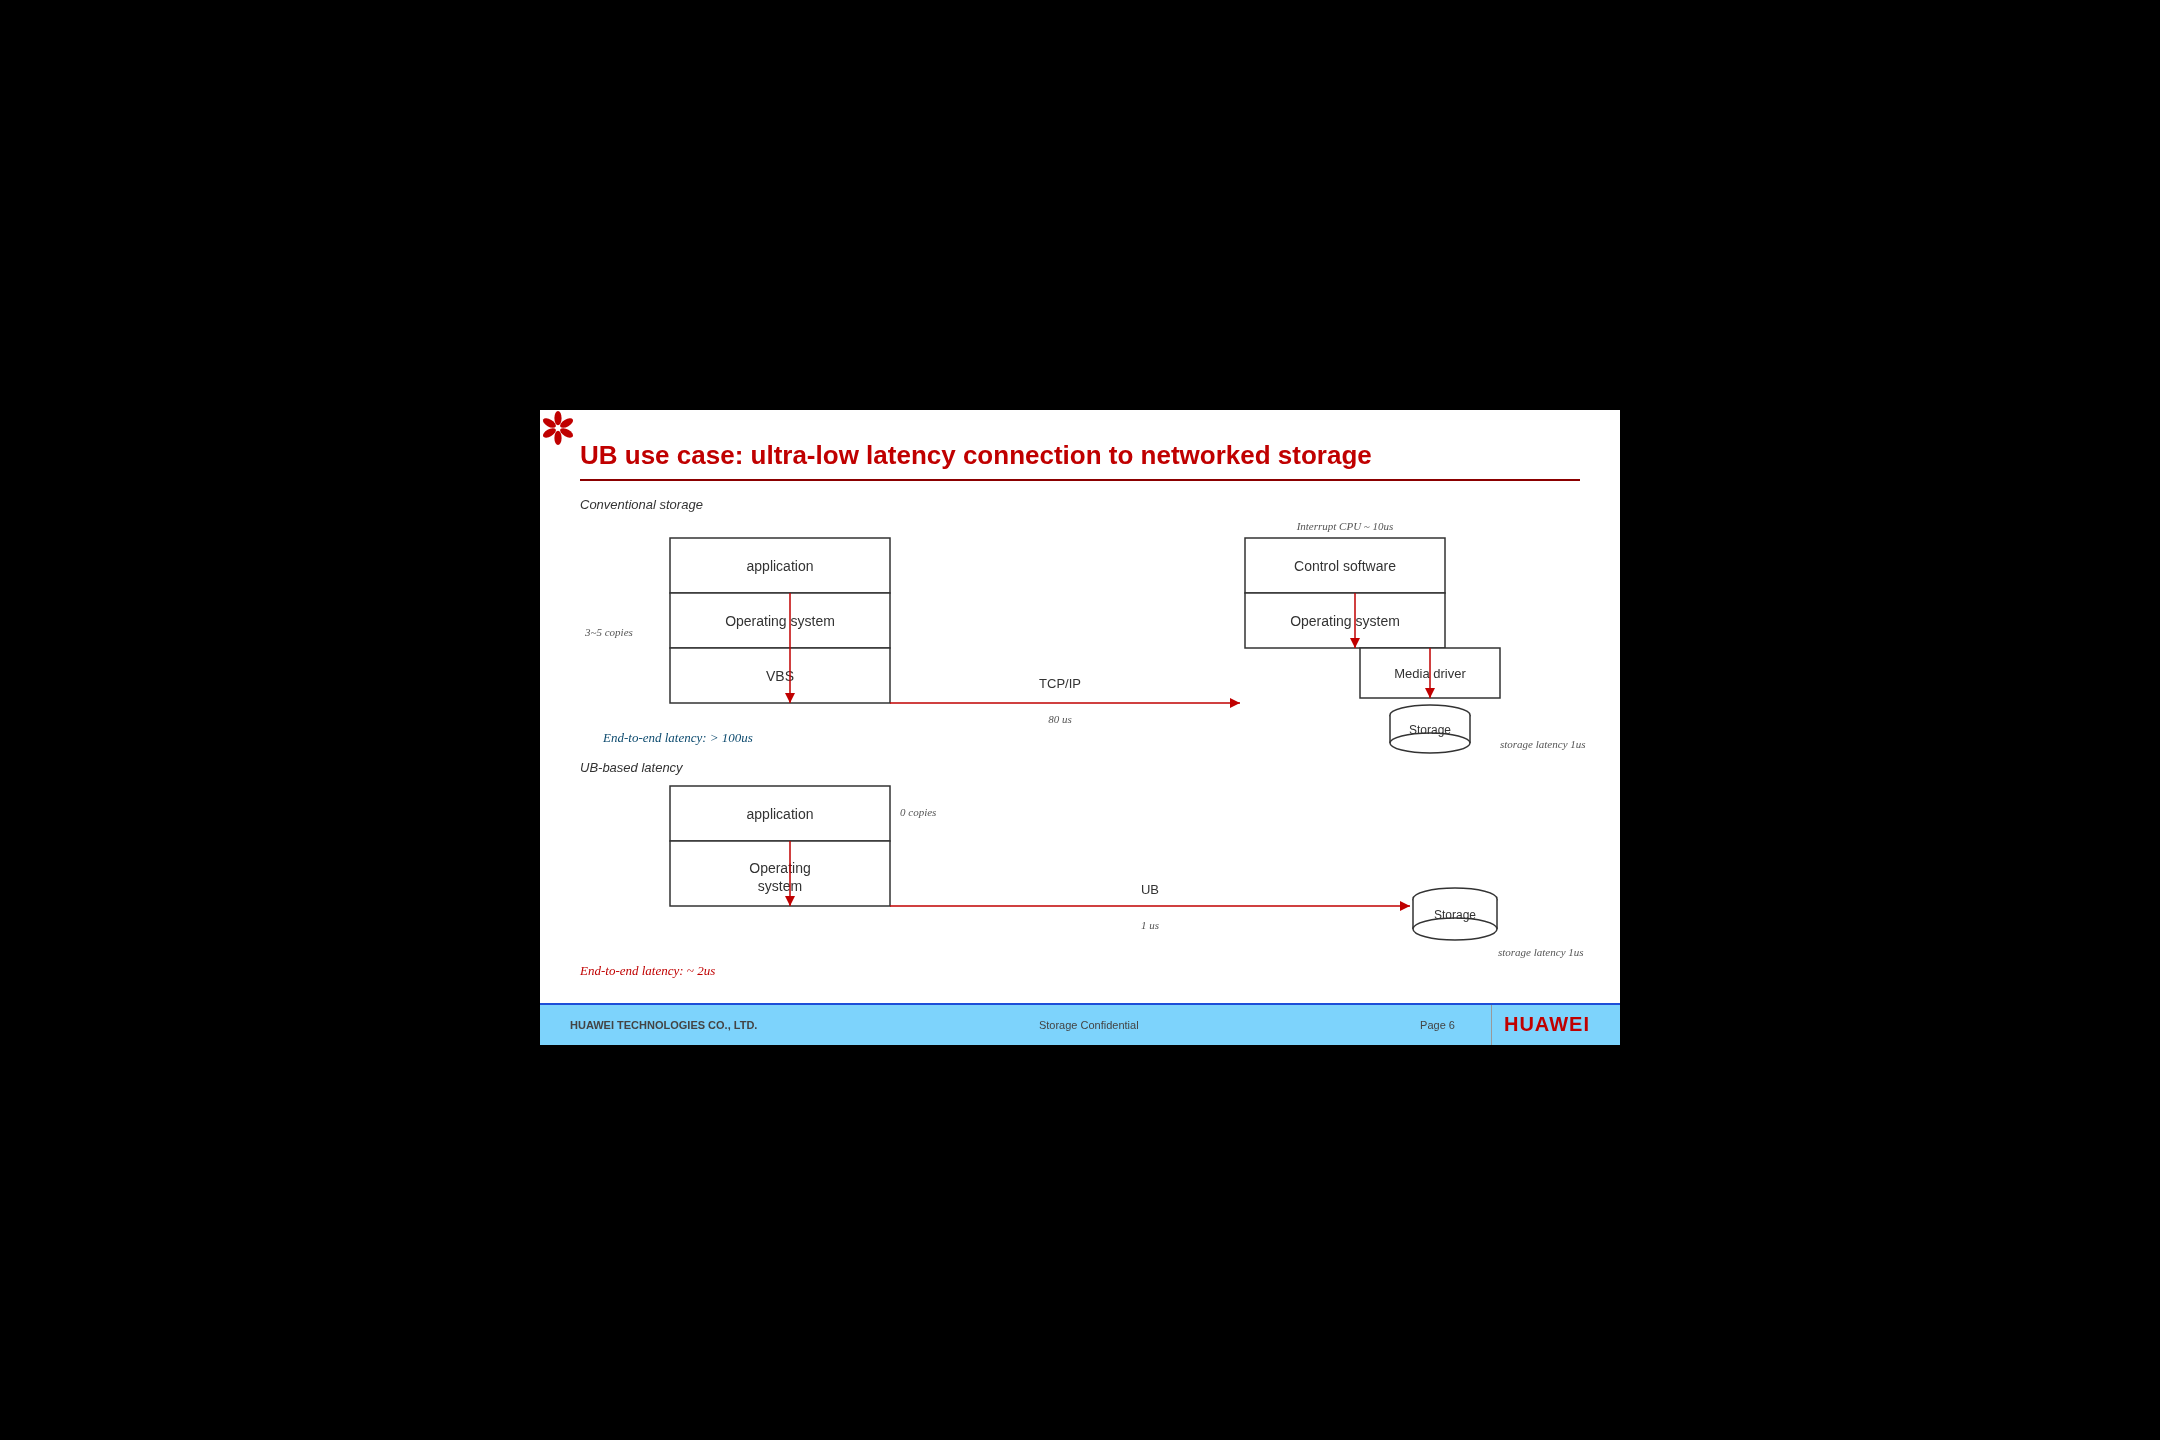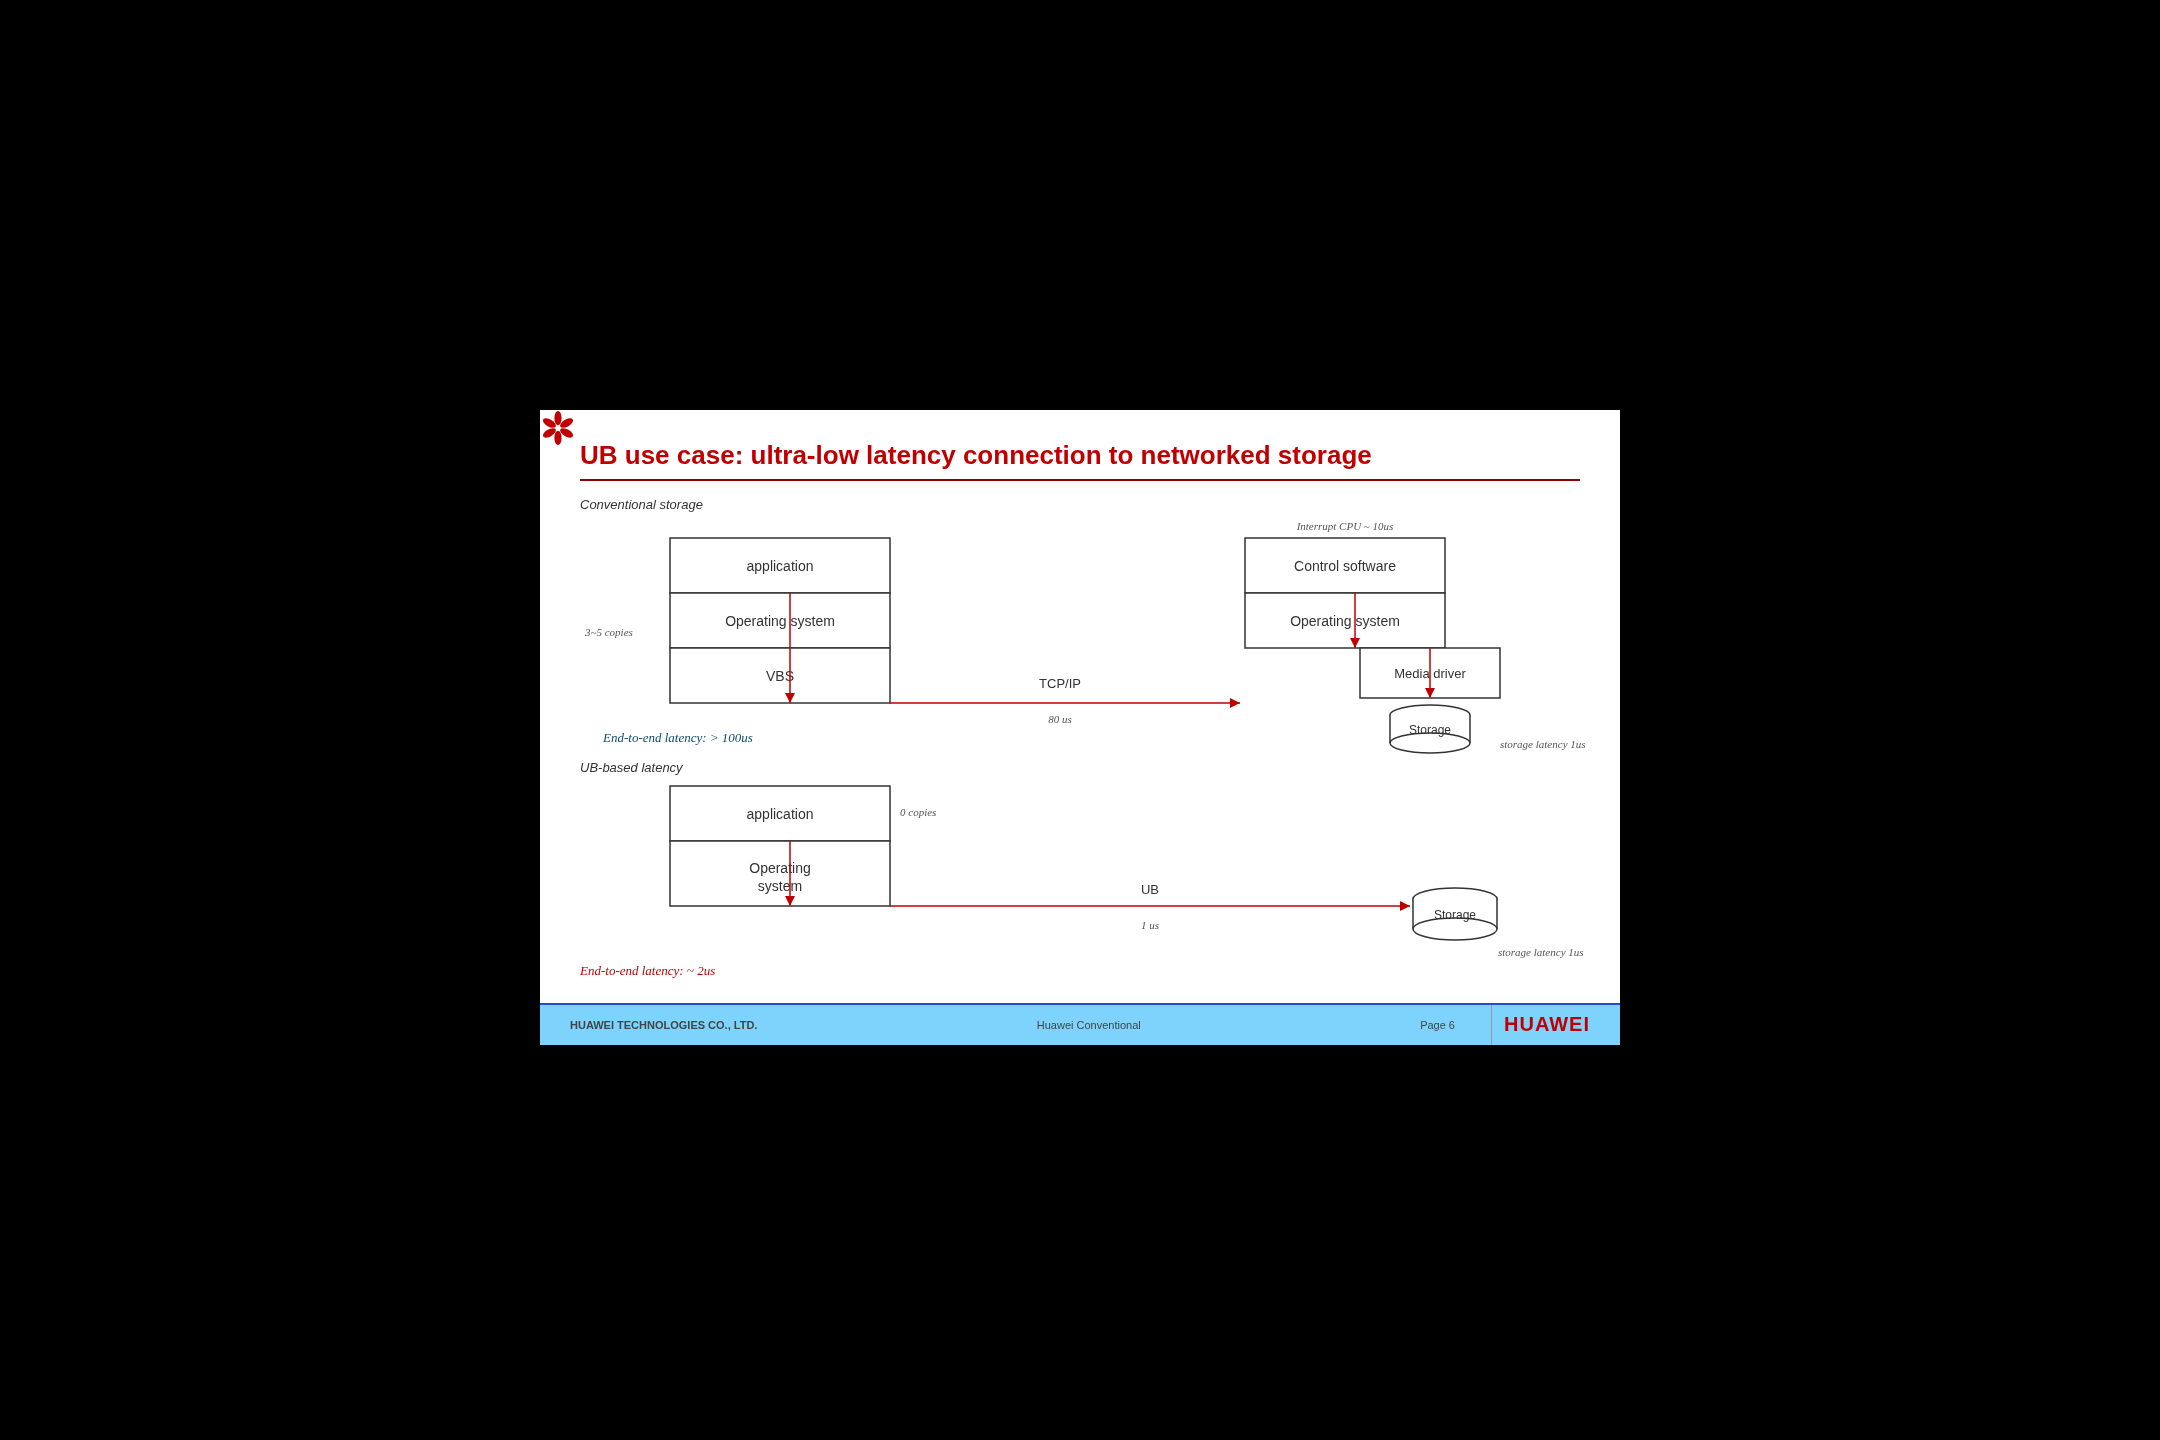--- a/index.html
+++ b/index.html
@@ -205,21 +205,21 @@
           <text x="918" y="175" font-size="11" fill="#555" font-style="italic" font-family="Georgia,serif">storage latency 1us</text>
         </svg>
 
         <div style="position:absolute; bottom:2px; left:0; font-style:italic; font-family:'Georgia',serif; font-size:13px; color:#c00000;">End-to-end latency: ~ 2us</div>
       </div>
     </div>
   </div>
 
   <div class="footer">
     <div class="footer-left">HUAWEI TECHNOLOGIES CO., LTD.</div>
-    <div class="footer-center">Huawei Conventional</div>
+    <div class="footer-center">Storage Confidential</div>
     <div class="footer-right">
       <div class="footer-right-text">Page 6</div>
 
       <div style="width:1px; height:40px; background:#999; margin-right:12px;"></div>
       <div class="huawei-logo">
 
         <svg class="huawei-flower" viewBox="0 0 40 40">
 
           <ellipse cx="20" cy="9" rx="4" ry="8" fill="#c00000" transform="rotate(0 20 20)"></ellipse>
 

